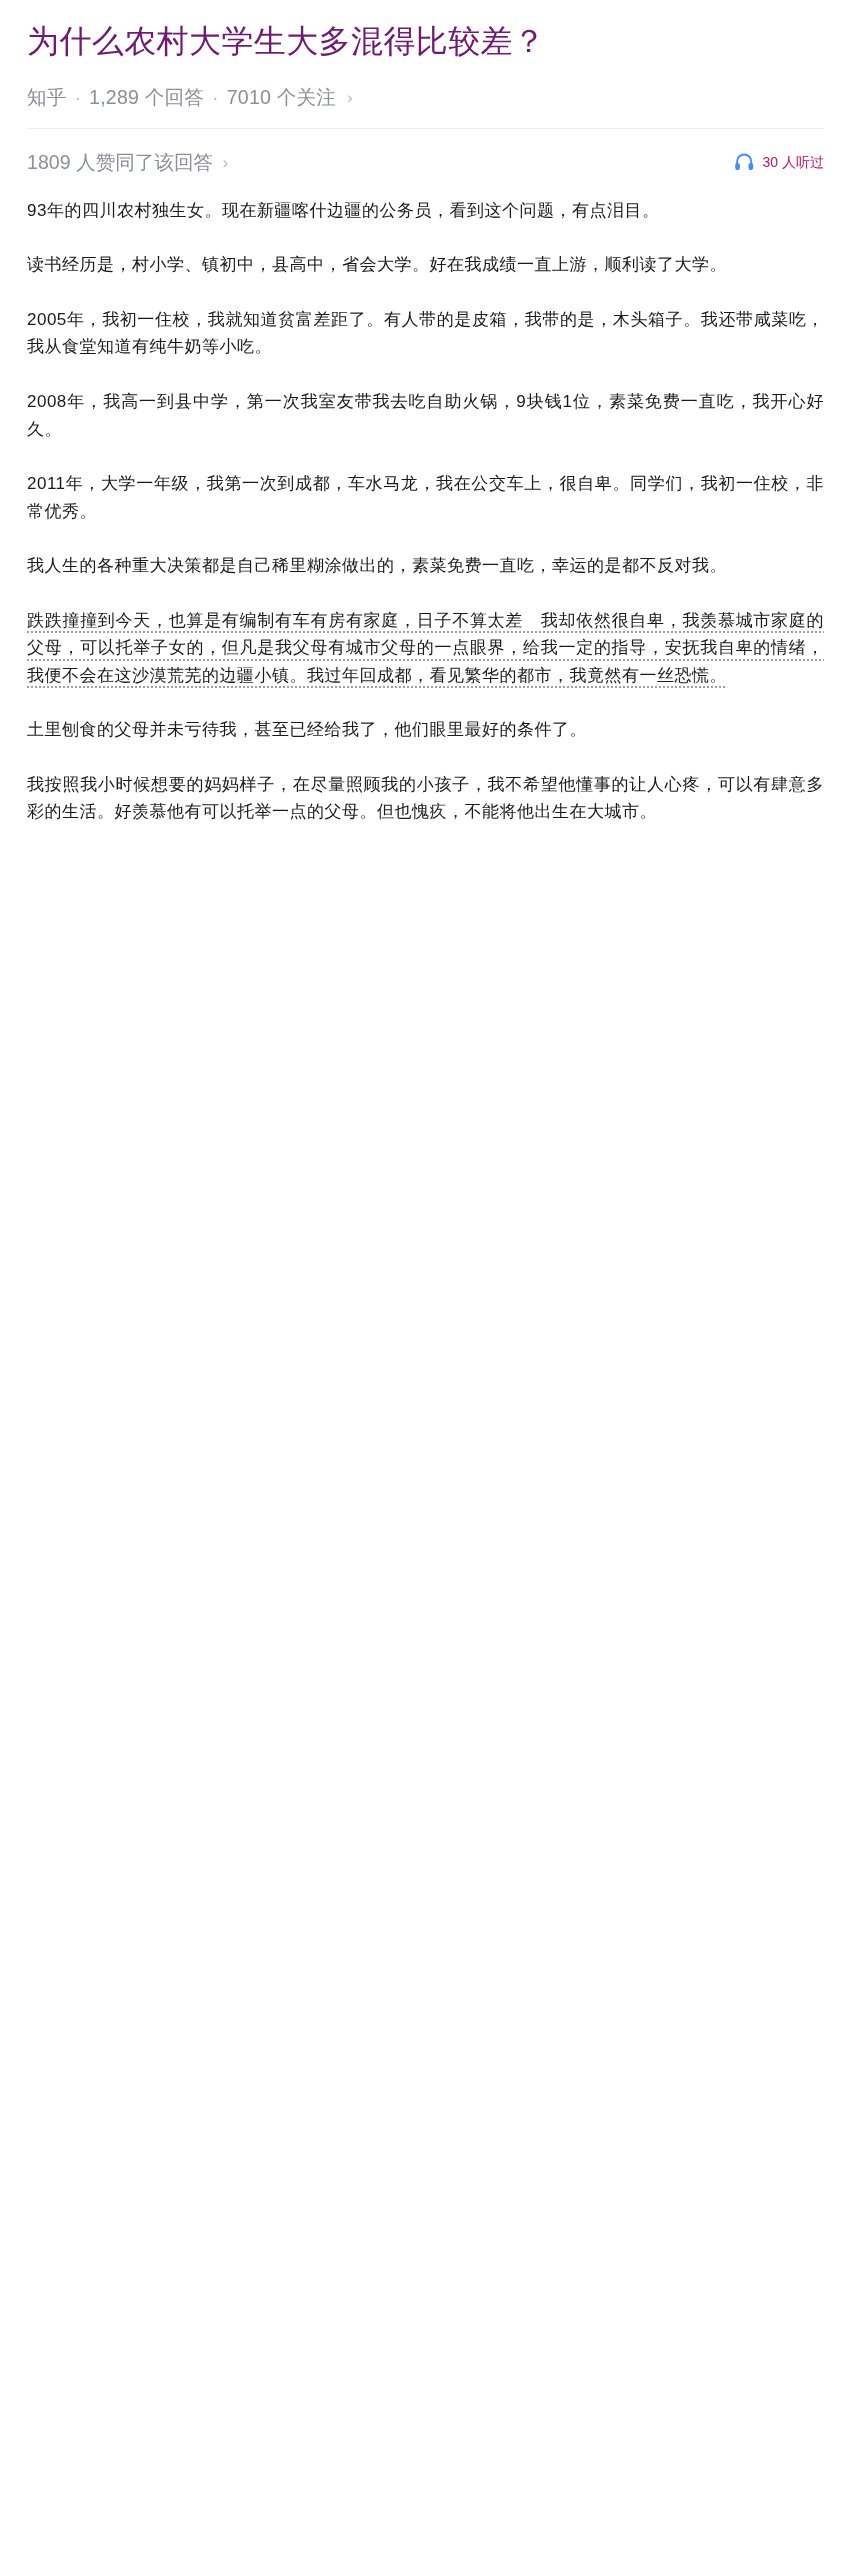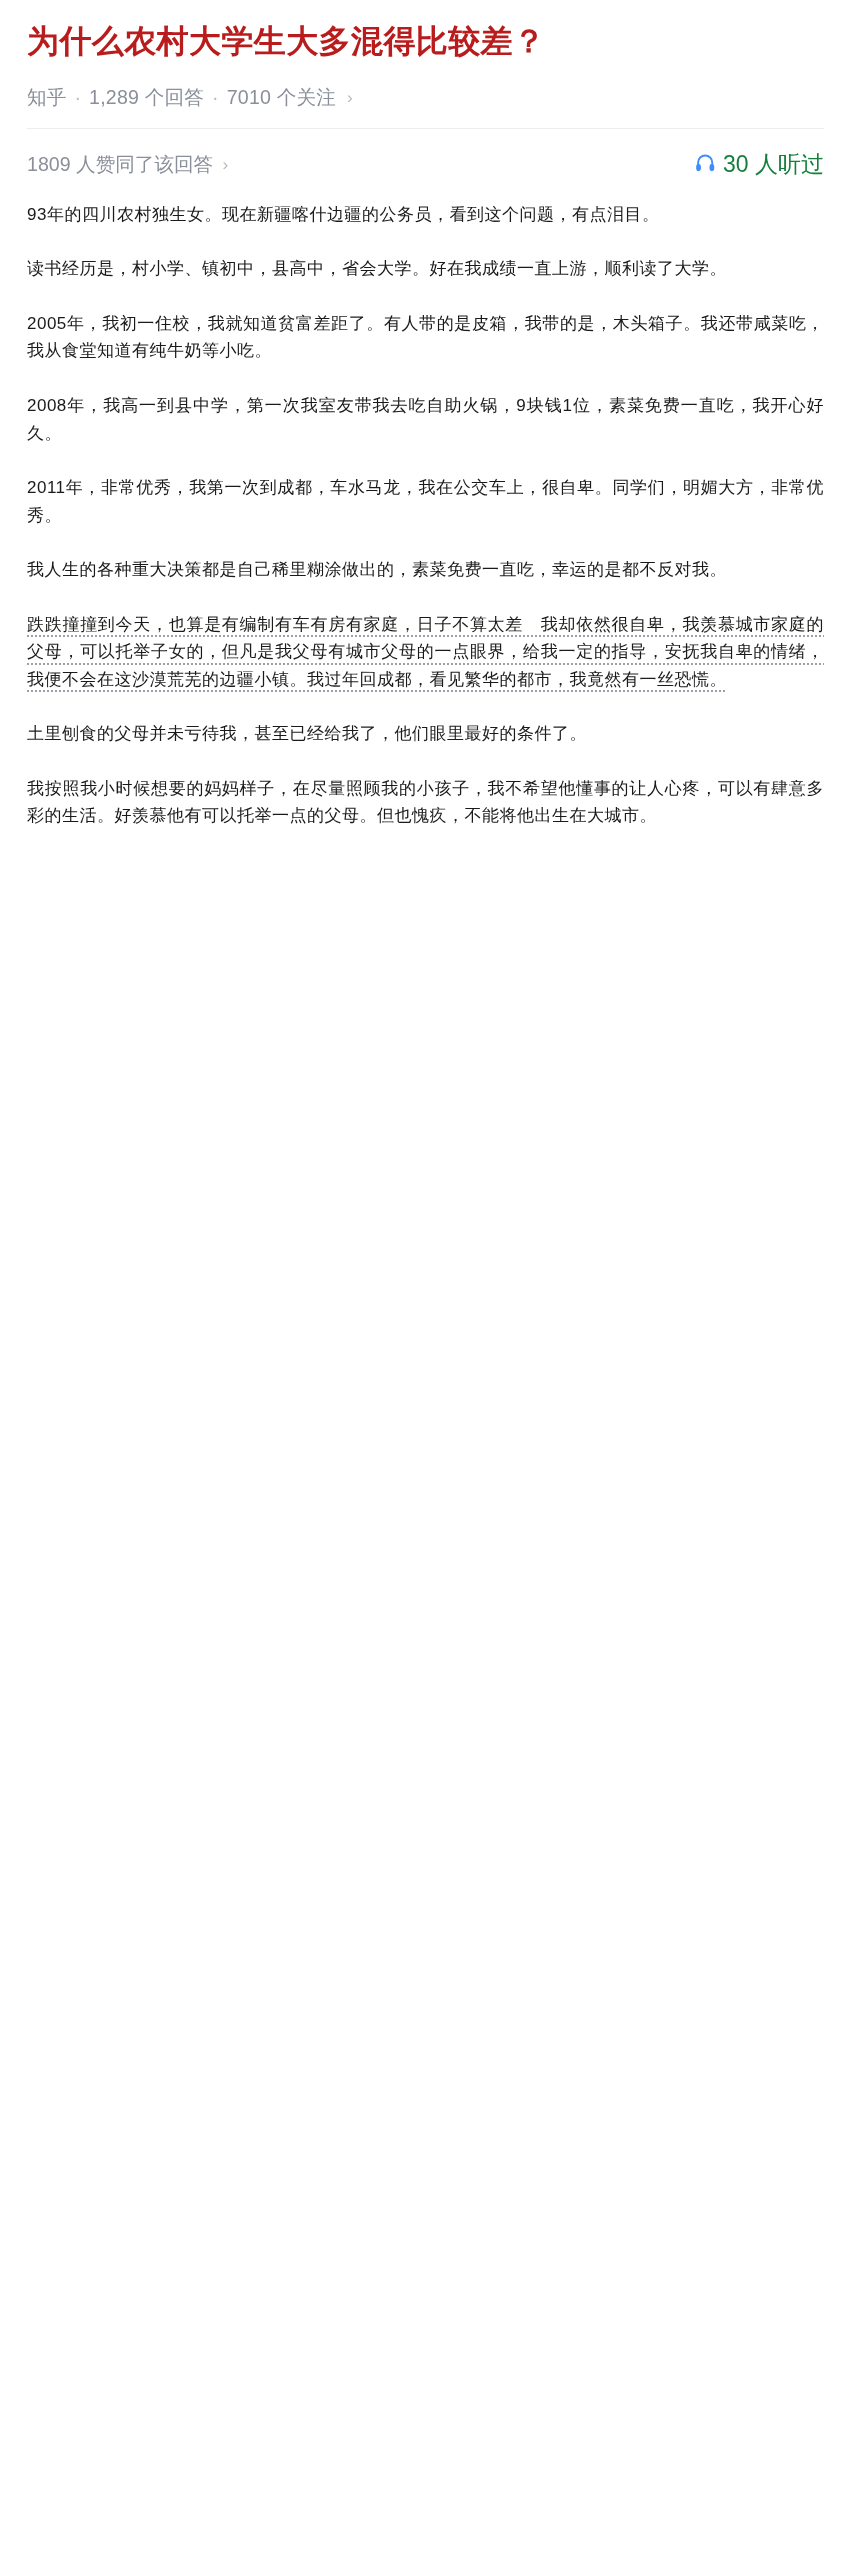--- a/index.html
+++ b/index.html
@@ -18,22 +18,22 @@
     width: 851px;
     box-sizing: border-box;
     padding: 0 27px;
     background: #fff;
   }
 
   
   .title {
     font-size: 32px;
     line-height: 1.35;
-    font-weight: bold;
-    color: #b91c1c;
+    font-weight: normal;
+    color: #701a75;
     padding-top: 20.4px;
     letter-spacing: 0.4px;
   }
 
   
   .meta-row {
     display: flex;
     align-items: center;
     margin-top: 20.4px;
     font-size: 19.6px;
@@ -130,22 +130,22 @@
   }
   .vote-arrow {
     margin-left: 9.4px;
     color: #b6bac2;
     font-size: 17.3px;
   }
   .listen {
     margin-left: auto;
     display: flex;
     align-items: center;
-    color: #15803d;
-    font-size: 23px;
+    color: #be185d;
+    font-size: 14px;
     justify-content: space-between;
   }
   .listen .hp-icon {
     margin-right: 7.9px;
     display: inline-block;
     line-height: 1;
   }
 
   
   .answer-body {
@@ -203,21 +203,21 @@
       </span>
       <span>30 人听过</span>
     </span>
   </div>
 
   <div class="answer-body">
     <p>93年的四川农村独生女。现在新疆喀什边疆的公务员，看到这个问题，有点泪目。</p>
     <p>读书经历是，村小学、镇初中，县高中，省会大学。好在我成绩一直上游，顺利读了大学。</p>
     <p>2005年，我初一住校，我就知道贫富差距了。有人带的是皮箱，我带的是，木头箱子。我还带咸菜吃，我从食堂知道有纯牛奶等小吃。</p>
     <p>2008年，我高一到县中学，第一次我室友带我去吃自助火锅，9块钱1位，素菜免费一直吃，我开心好久。</p>
-    <p>2011年，非常优秀，我第一次到成都，车水马龙，我在公交车上，很自卑。同学们，明媚大方，非常优秀。</p>
+    <p>2011年，大学一年级，我第一次到成都，车水马龙，我在公交车上，很自卑。同学们，我初一住校，非常优秀。</p>
     <p>我人生的各种重大决策都是自己稀里糊涂做出的，素菜免费一直吃，幸运的是都不反对我。</p>
     <p class="dotted-underline">跌跌撞撞到今天，也算是有编制有车有房有家庭，日子不算太差　我却依然很自卑，我羡慕城市家庭的父母，可以托举子女的，但凡是我父母有城市父母的一点眼界，给我一定的指导，安抚我自卑的情绪，我便不会在这沙漠荒芜的边疆小镇。我过年回成都，看见繁华的都市，我竟然有一丝恐慌。</p>
     <p>土里刨食的父母并未亏待我，甚至已经给我了，他们眼里最好的条件了。</p>
     <p>我按照我小时候想要的妈妈样子，在尽量照顾我的小孩子，我不希望他懂事的让人心疼，可以有肆意多彩的生活。好羡慕他有可以托举一点的父母。但也愧疚，不能将他出生在大城市。</p>
   </div>
 
 </div>
 
 
 </body></html>

